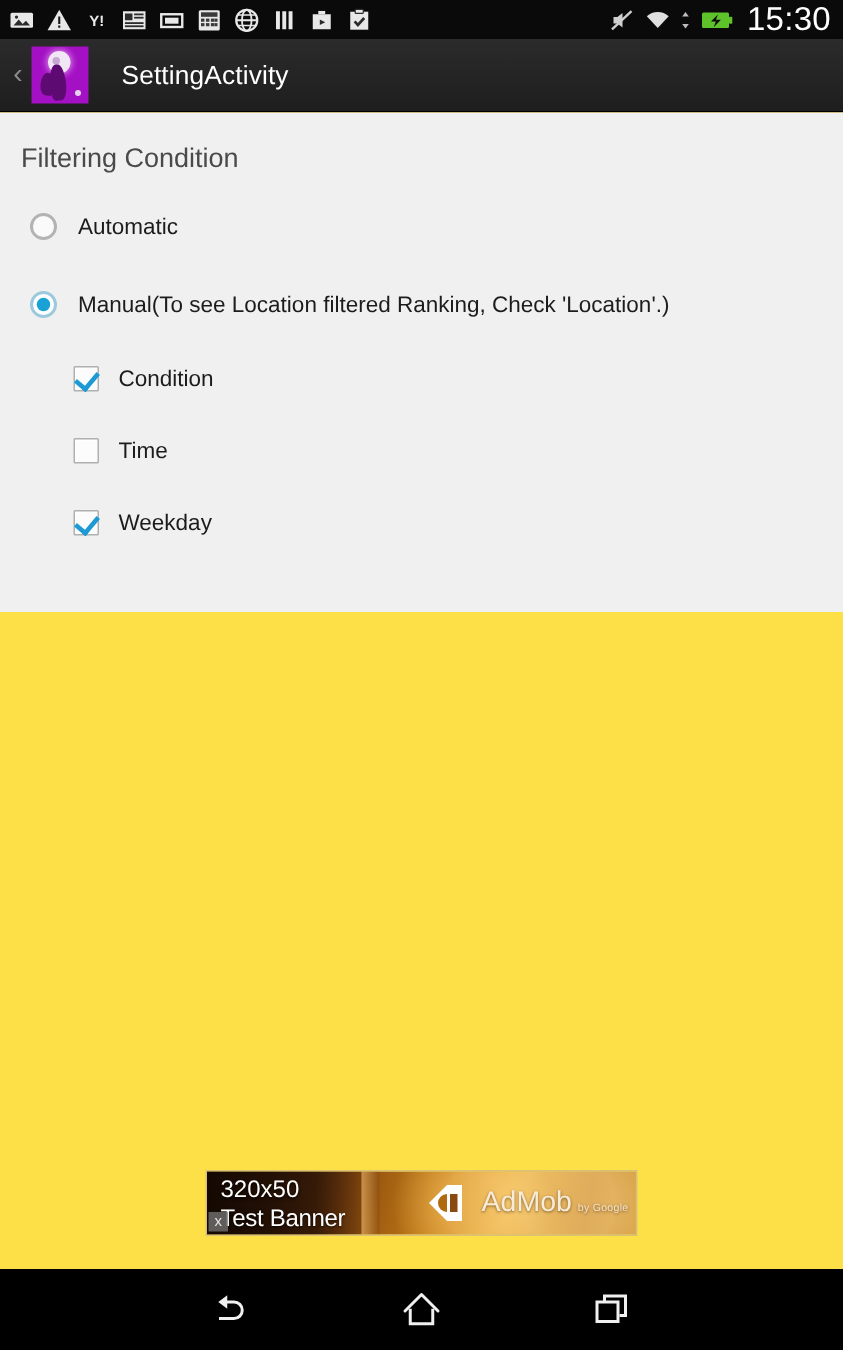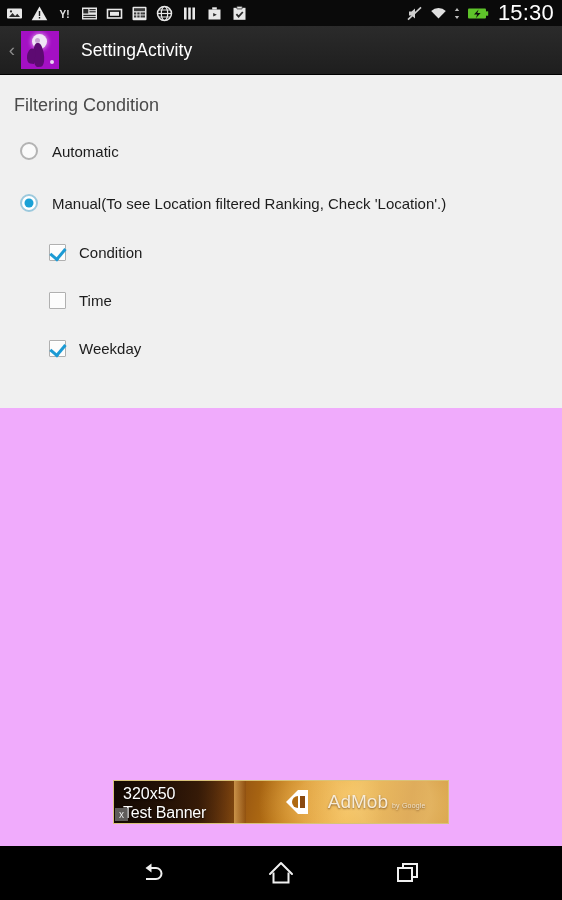--- a/index.html
+++ b/index.html
@@ -127,21 +127,21 @@
     font-size: 17.5px;
     margin-left: 22px;
     font-weight: normal;
     letter-spacing: .1px;
   }
 
   
   .content {
     flex: 1 1 auto;
     position: relative;
-    background: #f0abfc;
+    background: #fde047;
     overflow: hidden;
   }
 
   .settings-panel {
     background: #f0f0f0;
     padding: 20px 0 0 0;
     height: 333px;
   }
 
   .section-title {
@@ -220,21 +220,21 @@
 
   
   .ad-wrap {
     position: absolute;
     left: 0; right: 0;
     bottom: 22px;
     display: flex;
     justify-content: center;
   }
   .ad-banner {
-    width: 336px;
+    width: 288px;
     height: 44px;
     position: relative;
     overflow: hidden;
     border: 1px solid #d8c27a;
     background:
       radial-gradient(circle at 84% 48%, rgba(255,225,150,.55) 0 13%, rgba(0,0,0,0) 34%),
       radial-gradient(circle at 62% 52%, rgba(255,205,120,.45) 0 12%, rgba(0,0,0,0) 30%),
       linear-gradient(100deg,#2b1408 0%, #4a240c 16%, #8a4a10 33%, #c07a14 52%, #e09a20 70%, #b86c14 88%, #c98a2a 100%);
   }
   .ad-banner .stripe {

